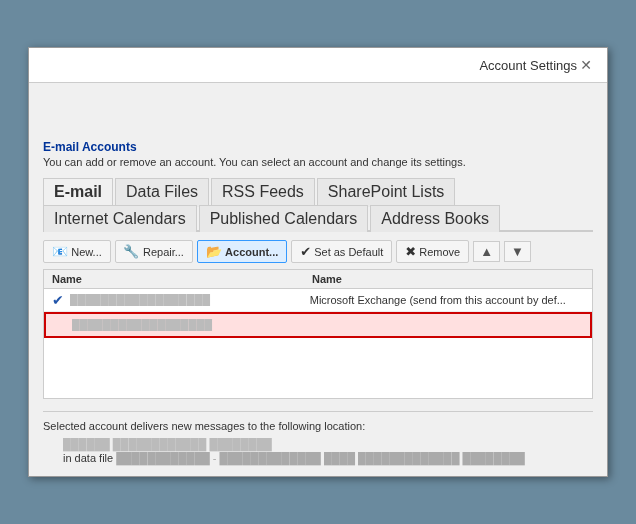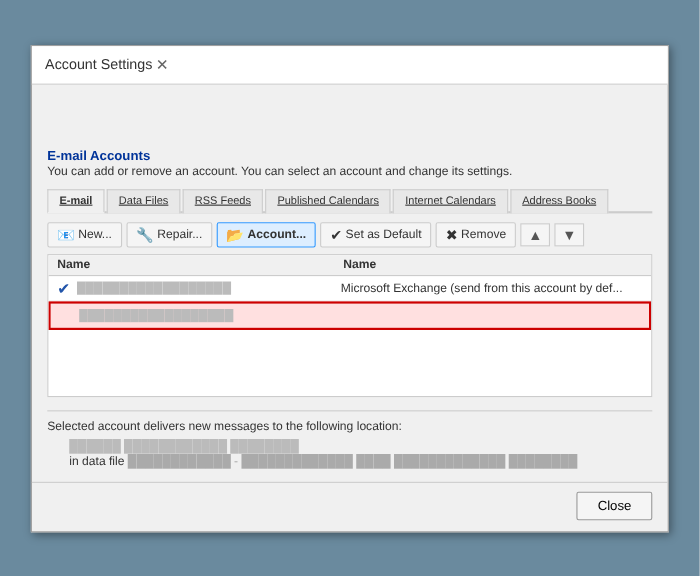--- a/index.html
+++ b/index.html
@@ -17,21 +17,21 @@
       background: #f0f0f0;
       border: 1px solid #999;
       width: 580px;
       box-shadow: 2px 2px 8px rgba(0,0,0,0.4);
     }
     .title-bar {
       background: #fff;
       border-bottom: 1px solid #ccc;
       padding: 8px 12px;
       display: flex;
-      justify-content: flex-start;
+      justify-content: flex-end;
       align-items: center;
     }
     .title-bar-text {
       font-size: 13px;
       font-weight: normal;
       color: #333;
     }
     .close-btn {
       width: 18px;
       height: 18px;
@@ -60,30 +60,29 @@
       margin-bottom: 10px;
     }
     .tabs {
       display: flex;
       border-bottom: 2px solid #ccc;
       margin-bottom: 8px;
       flex-wrap: wrap;
     }
     .tab {
       padding: 4px 10px;
-      font-size: 10px;
+      font-size: 16px;
       border: 1px solid #ccc;
       border-bottom: none;
       background: #e8e8e8;
       cursor: pointer;
       margin-right: 2px;
       margin-bottom: -2px;
       color: #333;
       white-space: nowrap;
-      text-decoration: underline;
     }
     .tab.active {
       background: #f0f0f0;
       border-bottom: 2px solid #f0f0f0;
       font-weight: bold;
     }
     .toolbar {
       display: flex;
       align-items: center;
       gap: 4px;
@@ -223,22 +222,23 @@
 
   <div class="dialog-body">
 
     <div class="section-title">E-mail Accounts</div>
     <div class="section-desc">You can add or remove an account. You can select an account and change its settings.</div>
 
     <div class="tabs">
       <div class="tab active">E-mail</div>
       <div class="tab">Data Files</div>
       <div class="tab">RSS Feeds</div>
+      <div class="tab">SharePoint Lists</div>
+      <div class="tab">Internet Calendars</div>
       <div class="tab">Published Calendars</div>
-      <div class="tab">Internet Calendars</div>
       <div class="tab">Address Books</div>
     </div>
 
     <div class="toolbar">
       <button class="toolbar-btn">
         <span class="toolbar-icon">📧</span>
         <span>New...</span>
       </button>
       <button class="toolbar-btn">
         <span class="toolbar-icon">🔧</span>
@@ -285,16 +285,13 @@
     <div class="delivery-section">Selected account delivers new messages to the following location:</div>
     <div class="delivery-account">
       <span style="color:#bbb;">██████ ████████████ ████████</span>
     </div>
     <div class="delivery-file">
       <span>in data file</span>
       <span class="blurred"> ████████████ - █████████████ ████ █████████████ ████████</span>
     </div>
   </div>
 
-  <div class="footer">
-    <button class="close-dialog-btn">Close</button>
-  </div>
 </div>
 
 </body></html>

